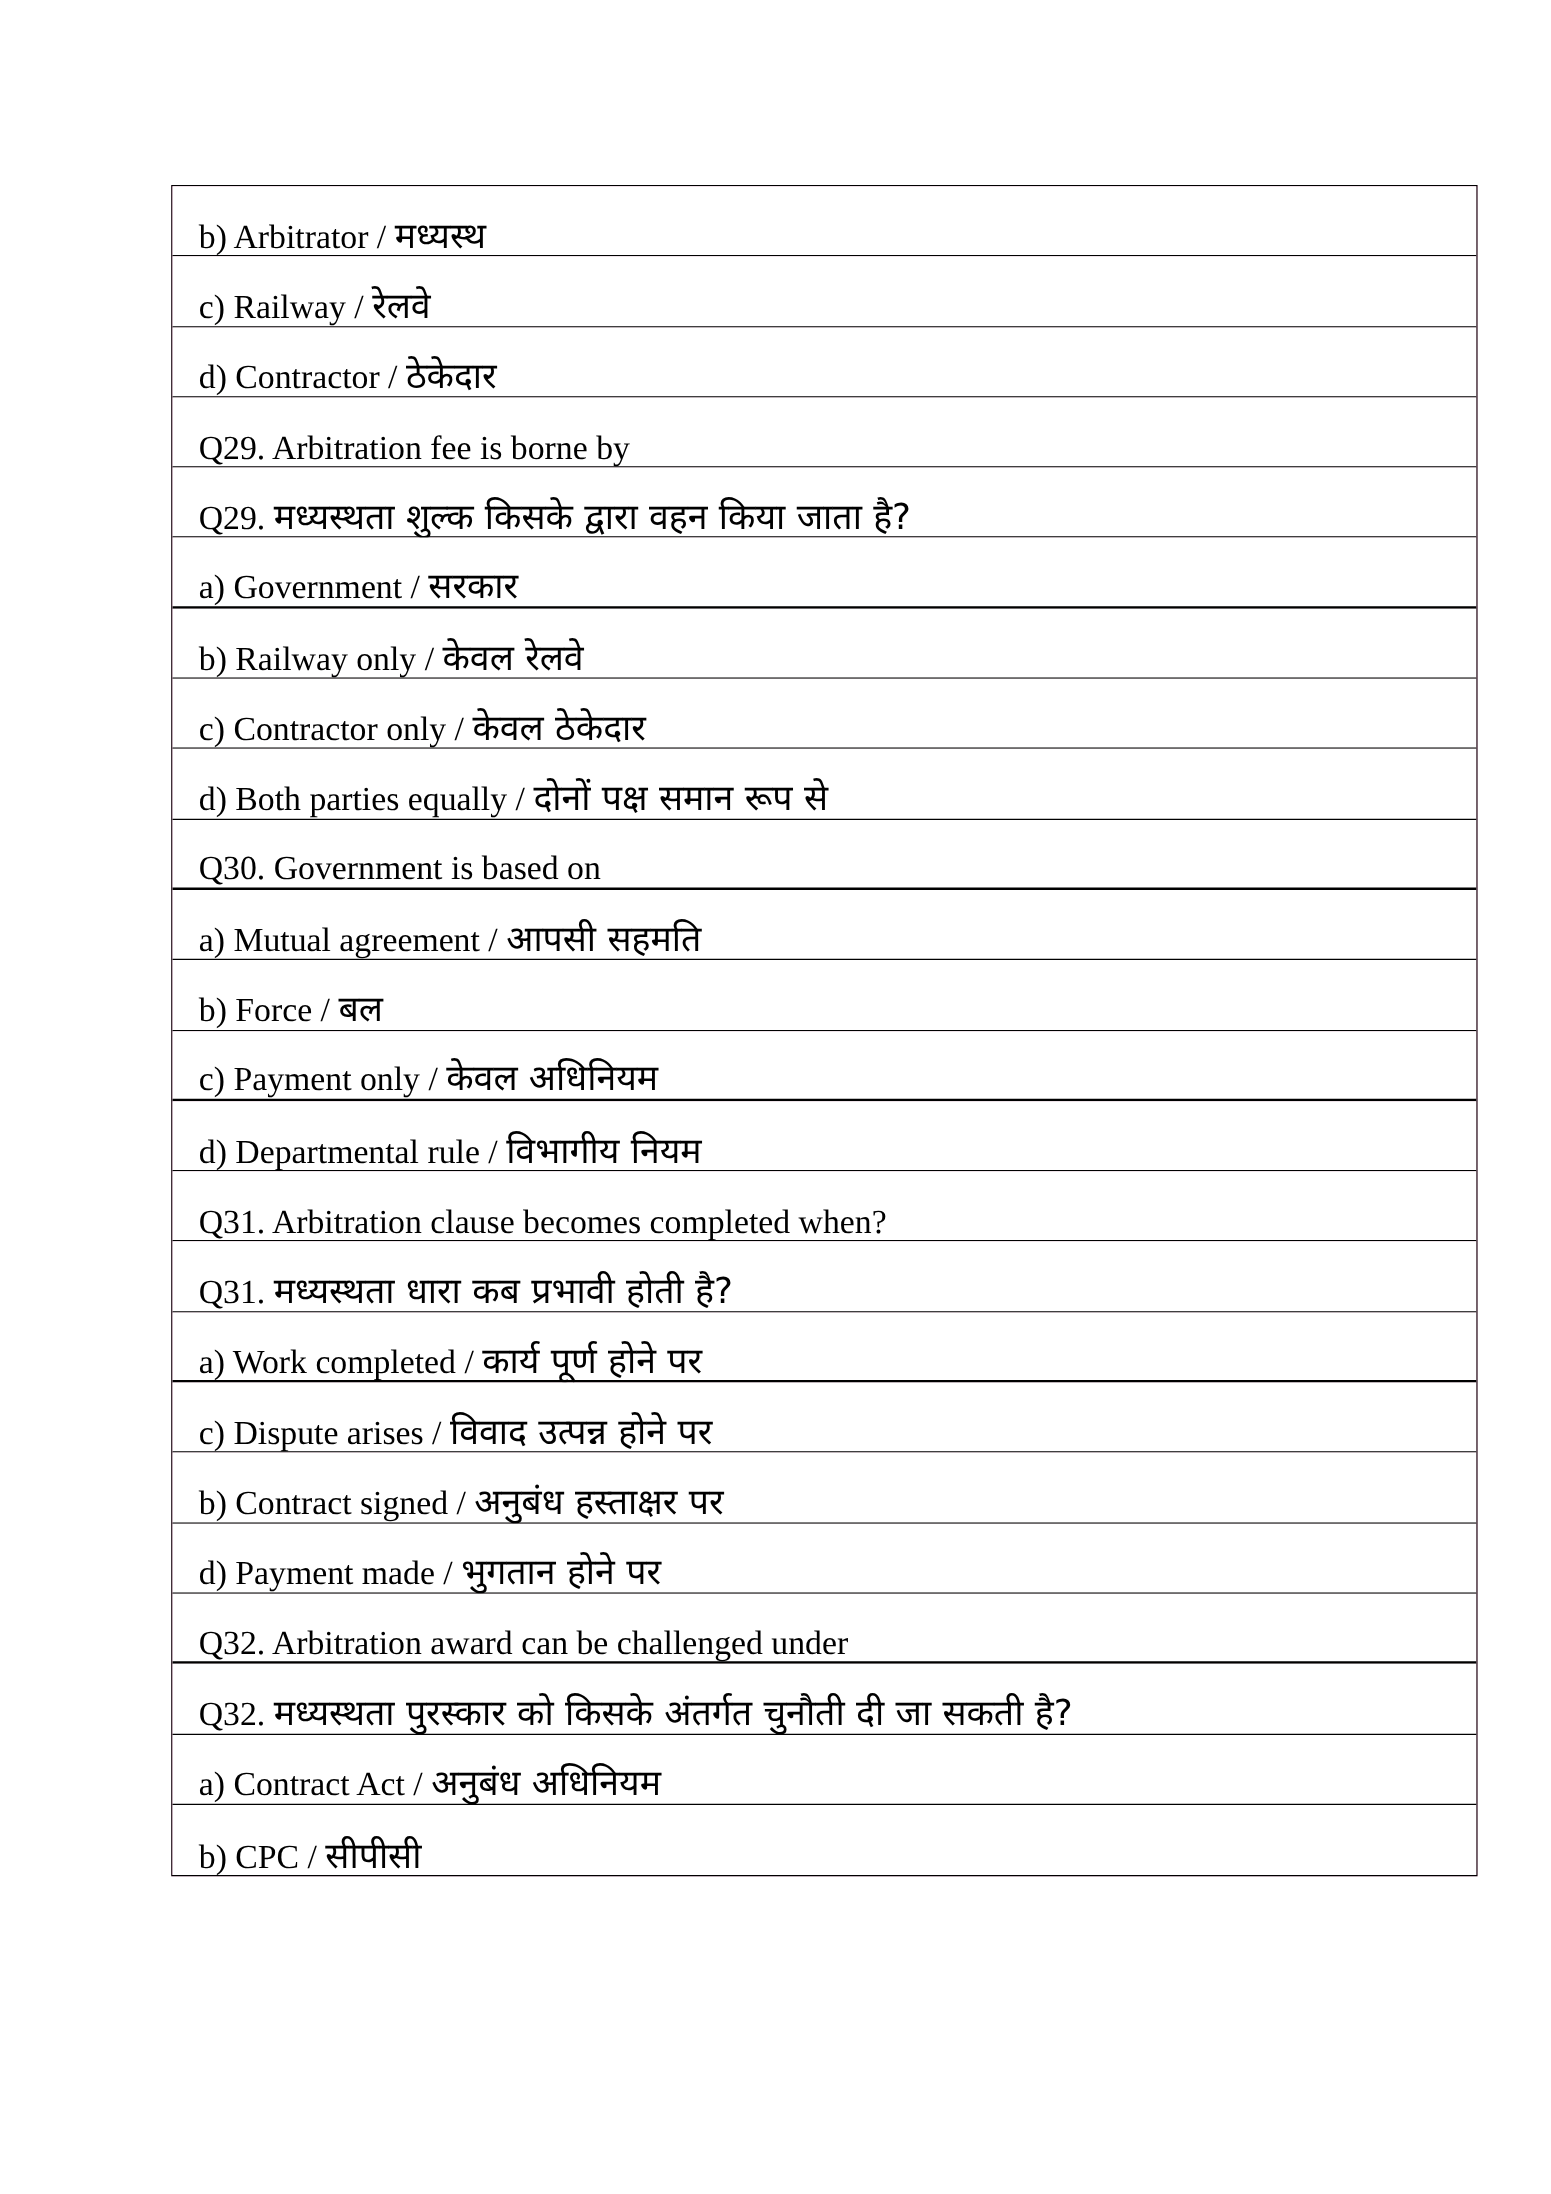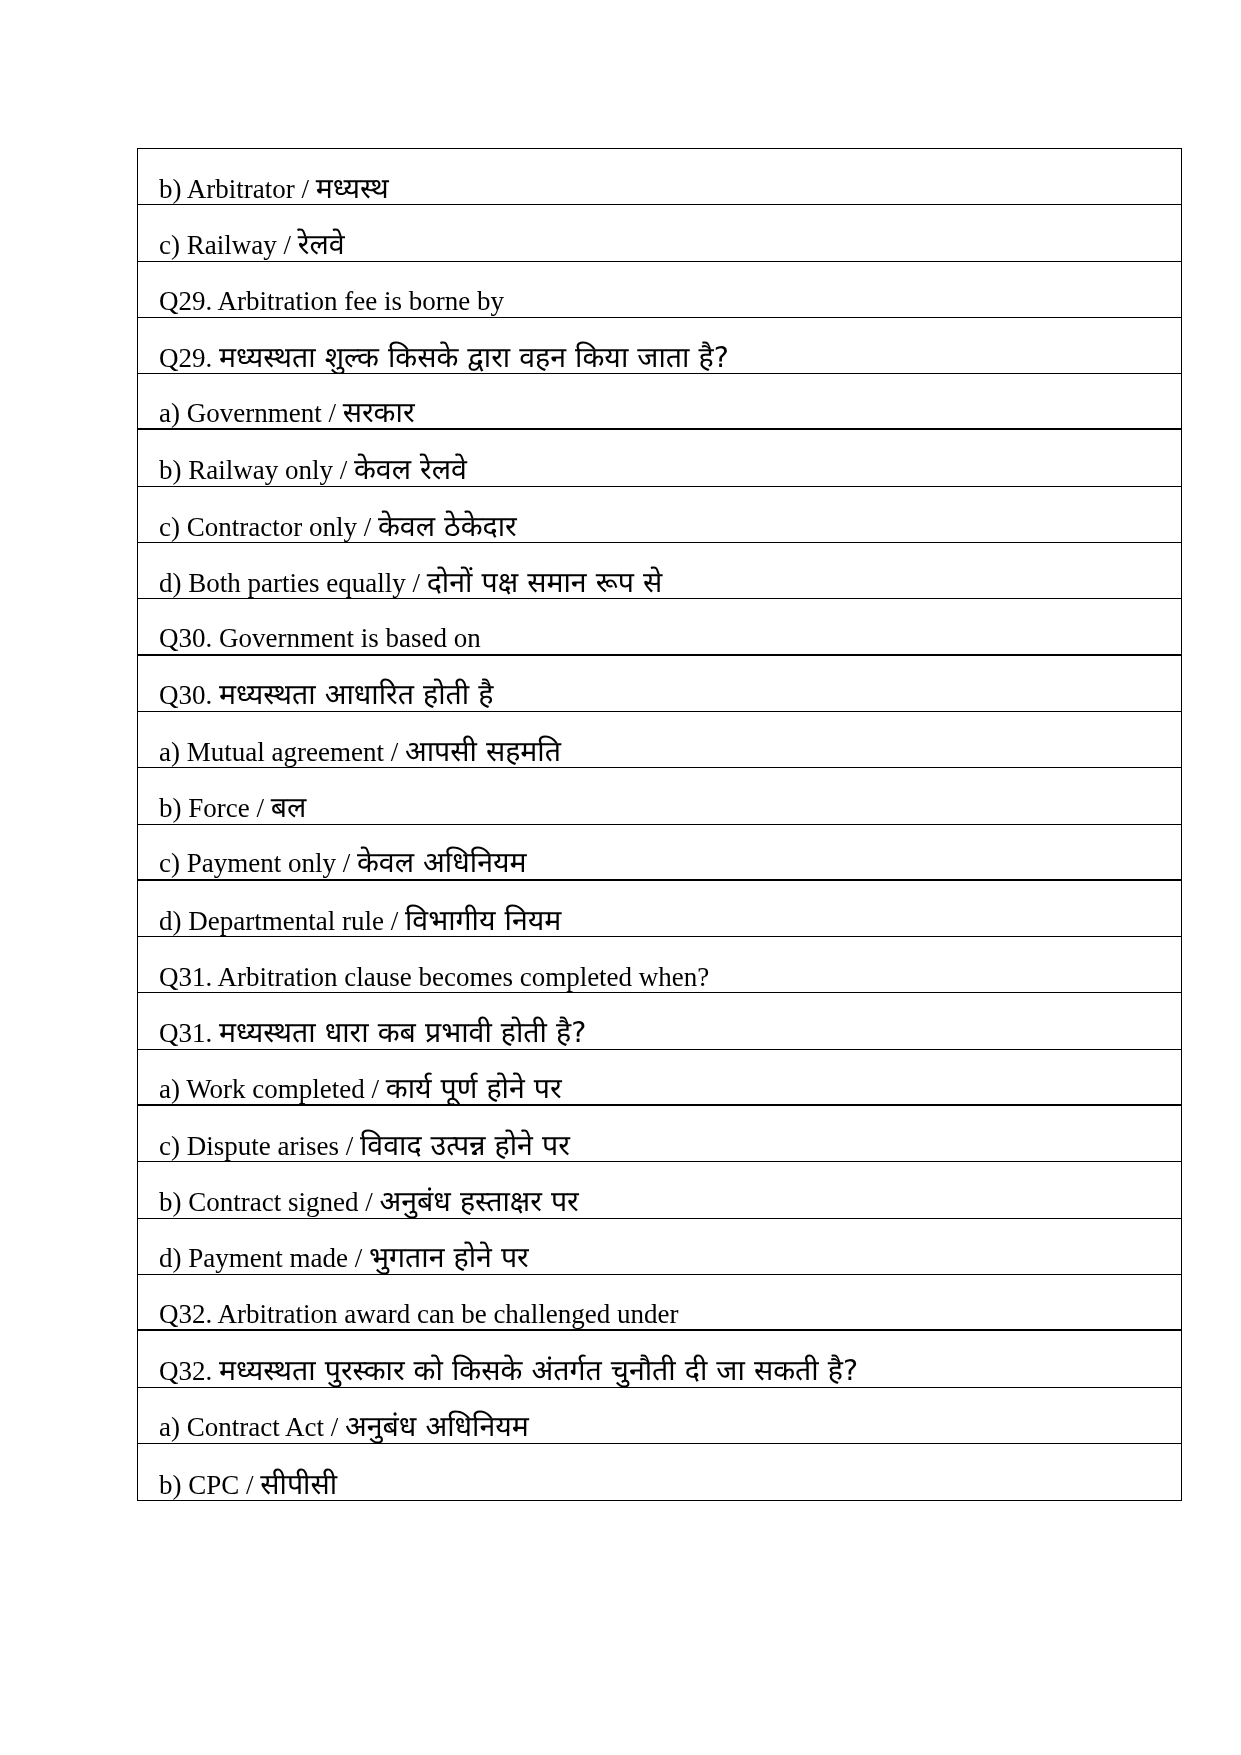--- a/index.html
+++ b/index.html
@@ -55,42 +55,42 @@
 <div class="page">
   <div class="qtable">
 
     <div class="row">
       <div class="line"><span class="en">b) Arbitrator / </span><span class="hi">मध्यस्थ</span></div>
     </div>
     <div class="row">
       <div class="line"><span class="en">c) Railway / </span><span class="hi">रेलवे</span></div>
     </div>
     <div class="row">
+      <div class="line"><span class="en">d) Contractor / </span><span class="hi">ठेकेदार</span></div>
+    </div>
+    <div class="row">
       <div class="line"><span class="en">Q29. Arbitration fee is borne by</span><span class="hi"></span></div>
     </div>
     <div class="row">
       <div class="line"><span class="en">Q29. </span><span class="hi">मध्यस्थता शुल्क किसके द्वारा वहन किया जाता है?</span></div>
     </div>
     <div class="row thick">
       <div class="line"><span class="en">a) Government / </span><span class="hi">सरकार</span></div>
     </div>
     <div class="row">
       <div class="line"><span class="en">b) Railway only / </span><span class="hi">केवल रेलवे</span></div>
     </div>
     <div class="row">
       <div class="line"><span class="en">c) Contractor only / </span><span class="hi">केवल ठेकेदार</span></div>
     </div>
     <div class="row">
       <div class="line"><span class="en">d) Both parties equally / </span><span class="hi">दोनों पक्ष समान रूप से</span></div>
     </div>
     <div class="row thick">
       <div class="line"><span class="en">Q30. Government is based on</span><span class="hi"></span></div>
-    </div>
-    <div class="row">
-      <div class="line"><span class="en">Q30. </span><span class="hi">मध्यस्थता आधारित होती है</span></div>
     </div>
     <div class="row">
       <div class="line"><span class="en">a) Mutual agreement / </span><span class="hi">आपसी सहमति</span></div>
     </div>
     <div class="row">
       <div class="line"><span class="en">b) Force / </span><span class="hi">बल</span></div>
     </div>
     <div class="row thick">
       <div class="line"><span class="en">c) Payment only / </span><span class="hi">केवल अधिनियम</span></div>
     </div>

